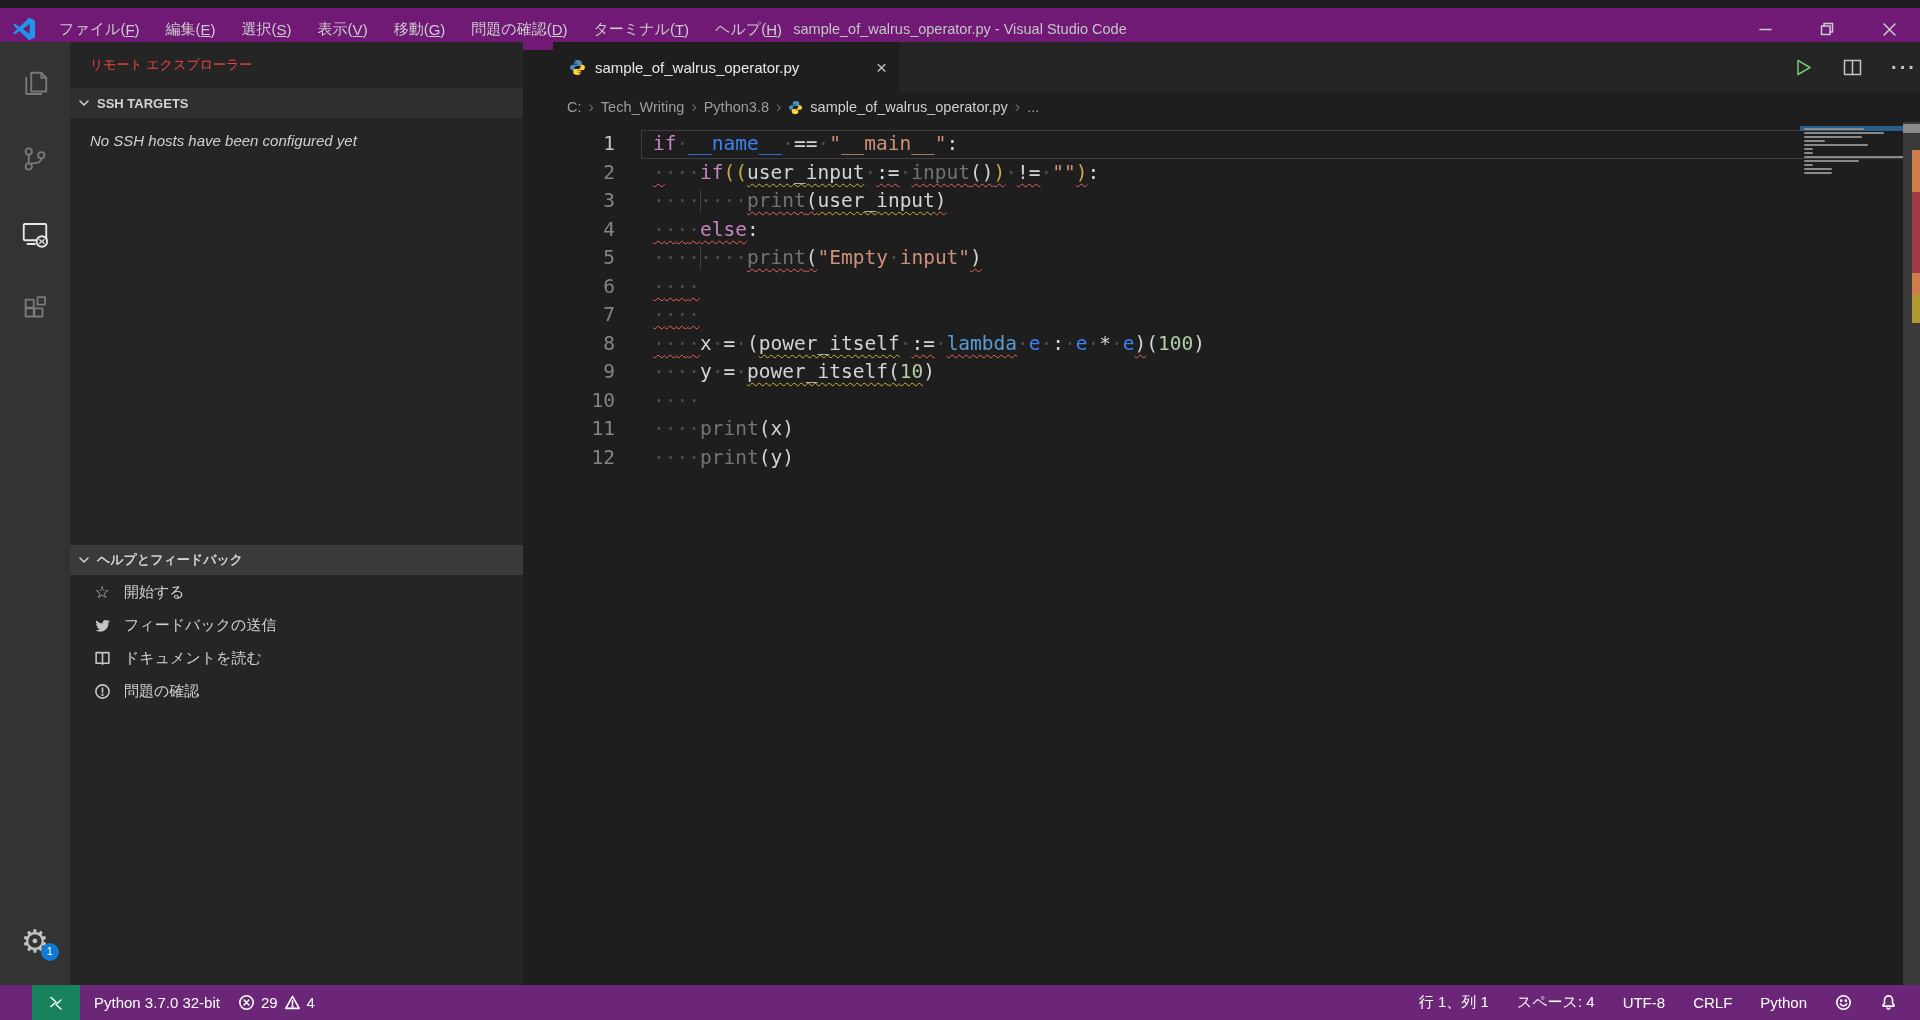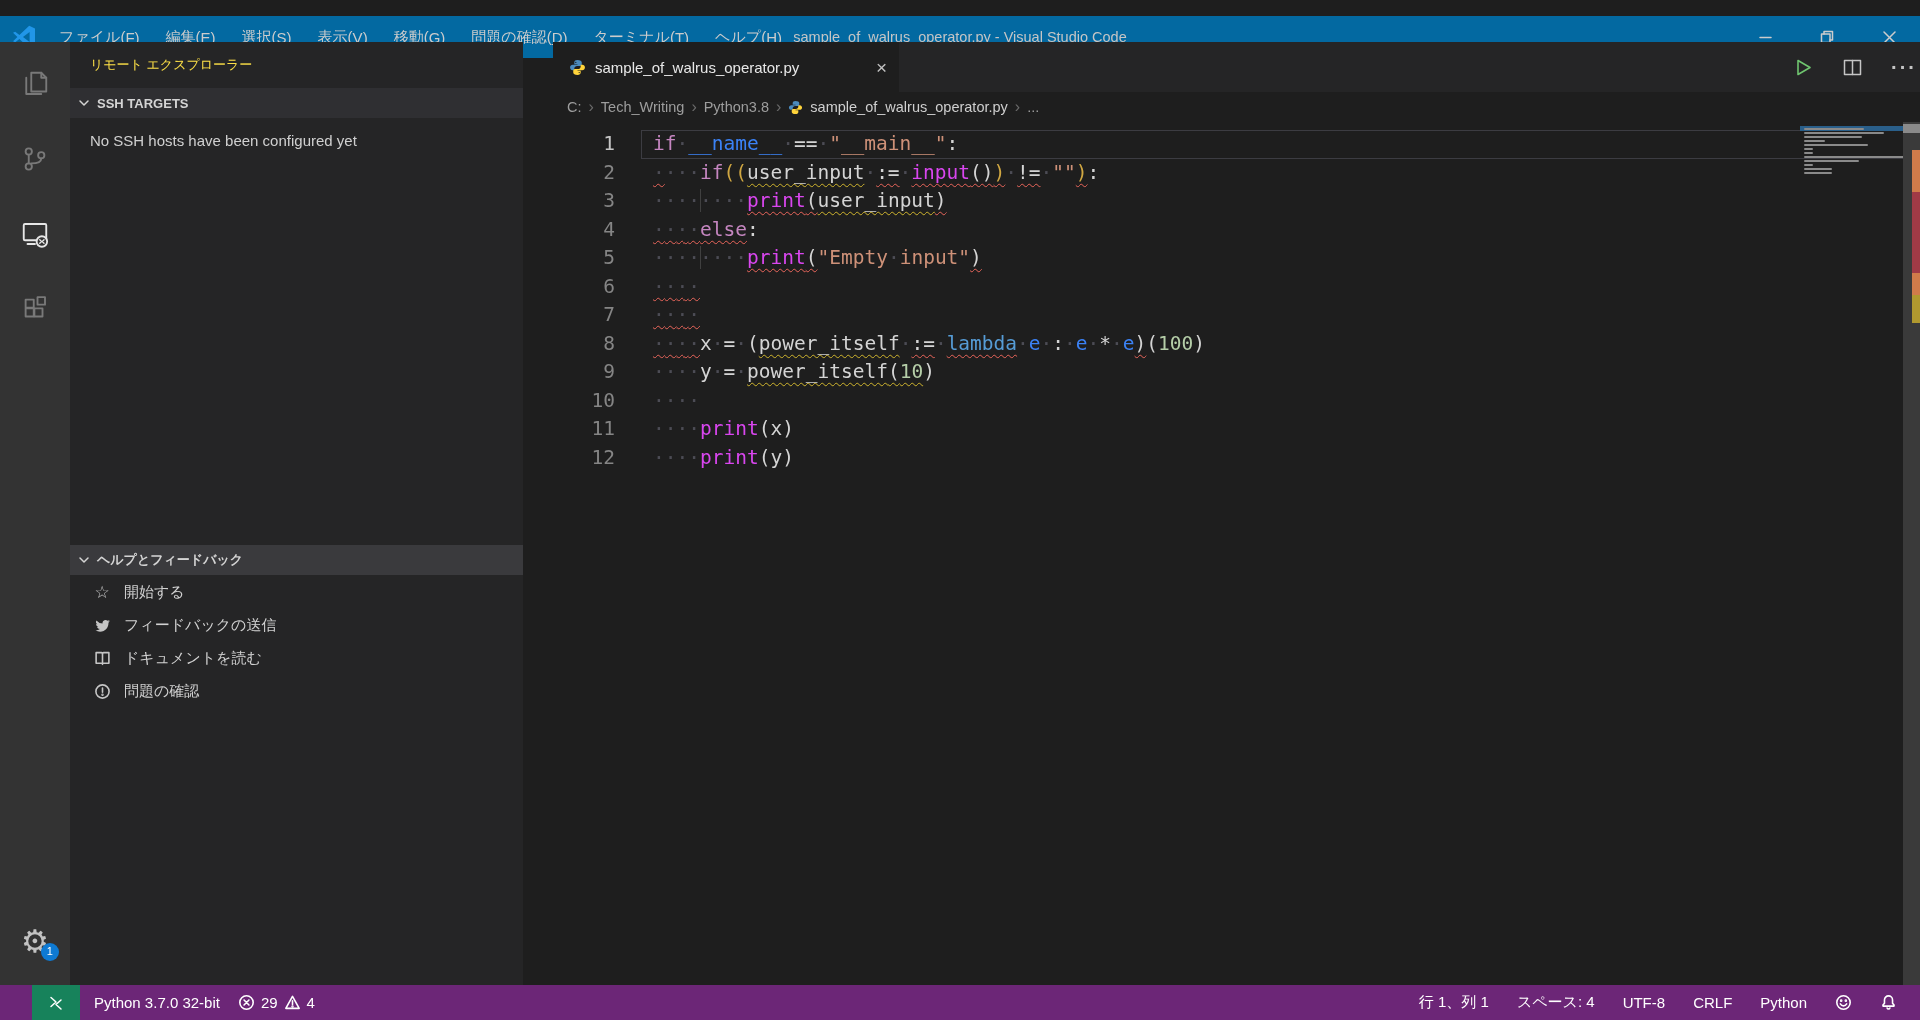--- a/index.html
+++ b/index.html
@@ -1,22 +1,22 @@
 <!DOCTYPE html>
 <html><head>
 <meta charset="utf-8">
 <style>
   * { margin:0; padding:0; box-sizing:border-box; }
   html,body { width:1920px; height:1020px; background:#1e1e1e; overflow:hidden;
               font-family:"Liberation Sans","DejaVu Sans",sans-serif; }
   #app { position:relative; width:1920px; height:1020px; }
 
   
-  .titlebar { position:absolute; left:0; top:16px; width:1920px; height:42px;
-              background:#0369a1; display:flex; align-items:center; color:#cccccc; }
+  .titlebar { position:absolute; left:0; top:8px; width:1920px; height:42px;
+              background:#701a75; display:flex; align-items:center; color:#cccccc; }
   .vscode-logo { width:24px; height:24px; margin:0 10px 0 12px; flex:0 0 auto; }
   .menubar { display:flex; height:100%; align-items:center; }
   .menu-item { padding:0 13px; font-size:15px; height:100%; display:flex; align-items:center; cursor:default; }
   .menu-item .mn-key { text-decoration:underline; }
   .win-title { position:absolute; left:50%; top:0; transform:translateX(-50%); height:42px;
                display:flex; align-items:center; font-size:14.5px; color:#c5c5c5; white-space:nowrap; }
   .win-controls { position:absolute; right:0; top:0; height:42px; display:flex; }
   .win-btn { width:62px; height:42px; display:flex; align-items:center; justify-content:center; color:#cccccc; }
 
   
@@ -27,27 +27,27 @@
   .ab-item svg { width:30px; height:30px; }
   .ab-bottom { position:absolute; bottom:8px; left:0; width:70px; height:72px;
                display:flex; align-items:center; justify-content:center; }
   .gear { font-size:31px; color:#c2c2c2; line-height:1; position:relative; }
   .gear-badge { position:absolute; right:-10px; bottom:-4px; width:18px; height:18px; border-radius:50%;
                 background:#0e7ad3; color:#ffffff; font-size:11px; display:flex; align-items:center;
                 justify-content:center; font-family:"Liberation Sans",sans-serif; }
 
   
   .sidebar { position:absolute; left:70px; top:42px; width:453px; height:943px; background:#252526; color:#cccccc; }
-  .side-title { height:46px; line-height:46px; padding-left:20px; font-size:13px; color:#fde047; }
+  .side-title { height:46px; line-height:46px; padding-left:20px; font-size:13px; color:#ef4444; }
   .section-header { height:30px; display:flex; align-items:center; gap:7px; padding-left:8px;
                     font-size:13px; font-weight:bold; color:#d4d4d4; }
   .sh-ssh { background:#2f2f32; }
   .sh-help { position:absolute; left:0; top:503px; width:453px; background:#3a3a3d; }
   .chev { width:12px; height:12px; flex:0 0 auto; }
-  .ssh-message { padding:14px 20px; font-size:15px; color:#d0d0d0; }
+  .ssh-message { padding:14px 20px; font-size:15px; color:#d0d0d0;font-style:italic; }
   .help-list { position:absolute; left:0; top:534px; width:453px; }
   .help-item { height:33px; display:flex; align-items:center; padding-left:22px; gap:12px;
                font-size:15px; color:#d2d2d2; }
   .help-ic { width:20px; height:18px; display:flex; align-items:center; justify-content:center;
              color:#c5c5c5; font-size:17px; }
   .help-ic svg { width:17px; height:17px; }
 
   
   .main { position:absolute; left:553px; top:42px; width:1397px; height:833px; background:#1e1e1e; }
   .tabbar { height:50px; background:#252526; display:flex; align-items:stretch; position:relative; }
@@ -68,21 +68,21 @@
 
   
   .codearea { position:relative; padding-top:8px; font-family:"DejaVu Sans Mono",monospace;
               font-size:19.5px; }
   .cl { display:flex; height:28.5px; line-height:28.5px; }
   .ln { width:62px; text-align:right; color:#858585; flex:0 0 auto; }
   .lt { flex:1; margin-left:26px; padding-left:12px; margin-right:17px; white-space:pre; color:#d4d4d4; }
   .cl.cur .ln { color:#c6c6c6; }
   .cl.cur .lt { outline:1px solid #3c3c42; outline-offset:-1px; }
   .tok.kw { color:#C586C0; } .tok.k2 { color:#569CD6; } .tok.vb { color:#3b82f6; }
-  .tok.fn { color:#d946ef; } .tok.st { color:#CE9178; } .tok.nu { color:#B5CEA8; }
+  .tok.fn { color:#737373; } .tok.st { color:#CE9178; } .tok.nu { color:#B5CEA8; }
   .tok.pl { color:#D4D4D4; } .tok.au { color:#D0A742; }
   .ws { color:#4c4c55; }
   .sqr { text-decoration:underline wavy #e9655a; text-decoration-thickness:1.2px;
          text-underline-offset:4px; text-decoration-skip-ink:none; }
   .sqy { text-decoration:underline wavy #cfb42e; text-decoration-thickness:1.2px;
          text-underline-offset:4px; text-decoration-skip-ink:none; }
   .gd { background:linear-gradient(to right,#404040 1px,transparent 1px); }
 
   
   .minimap { position:absolute; left:1800px; top:122px; width:103px; height:863px; }

